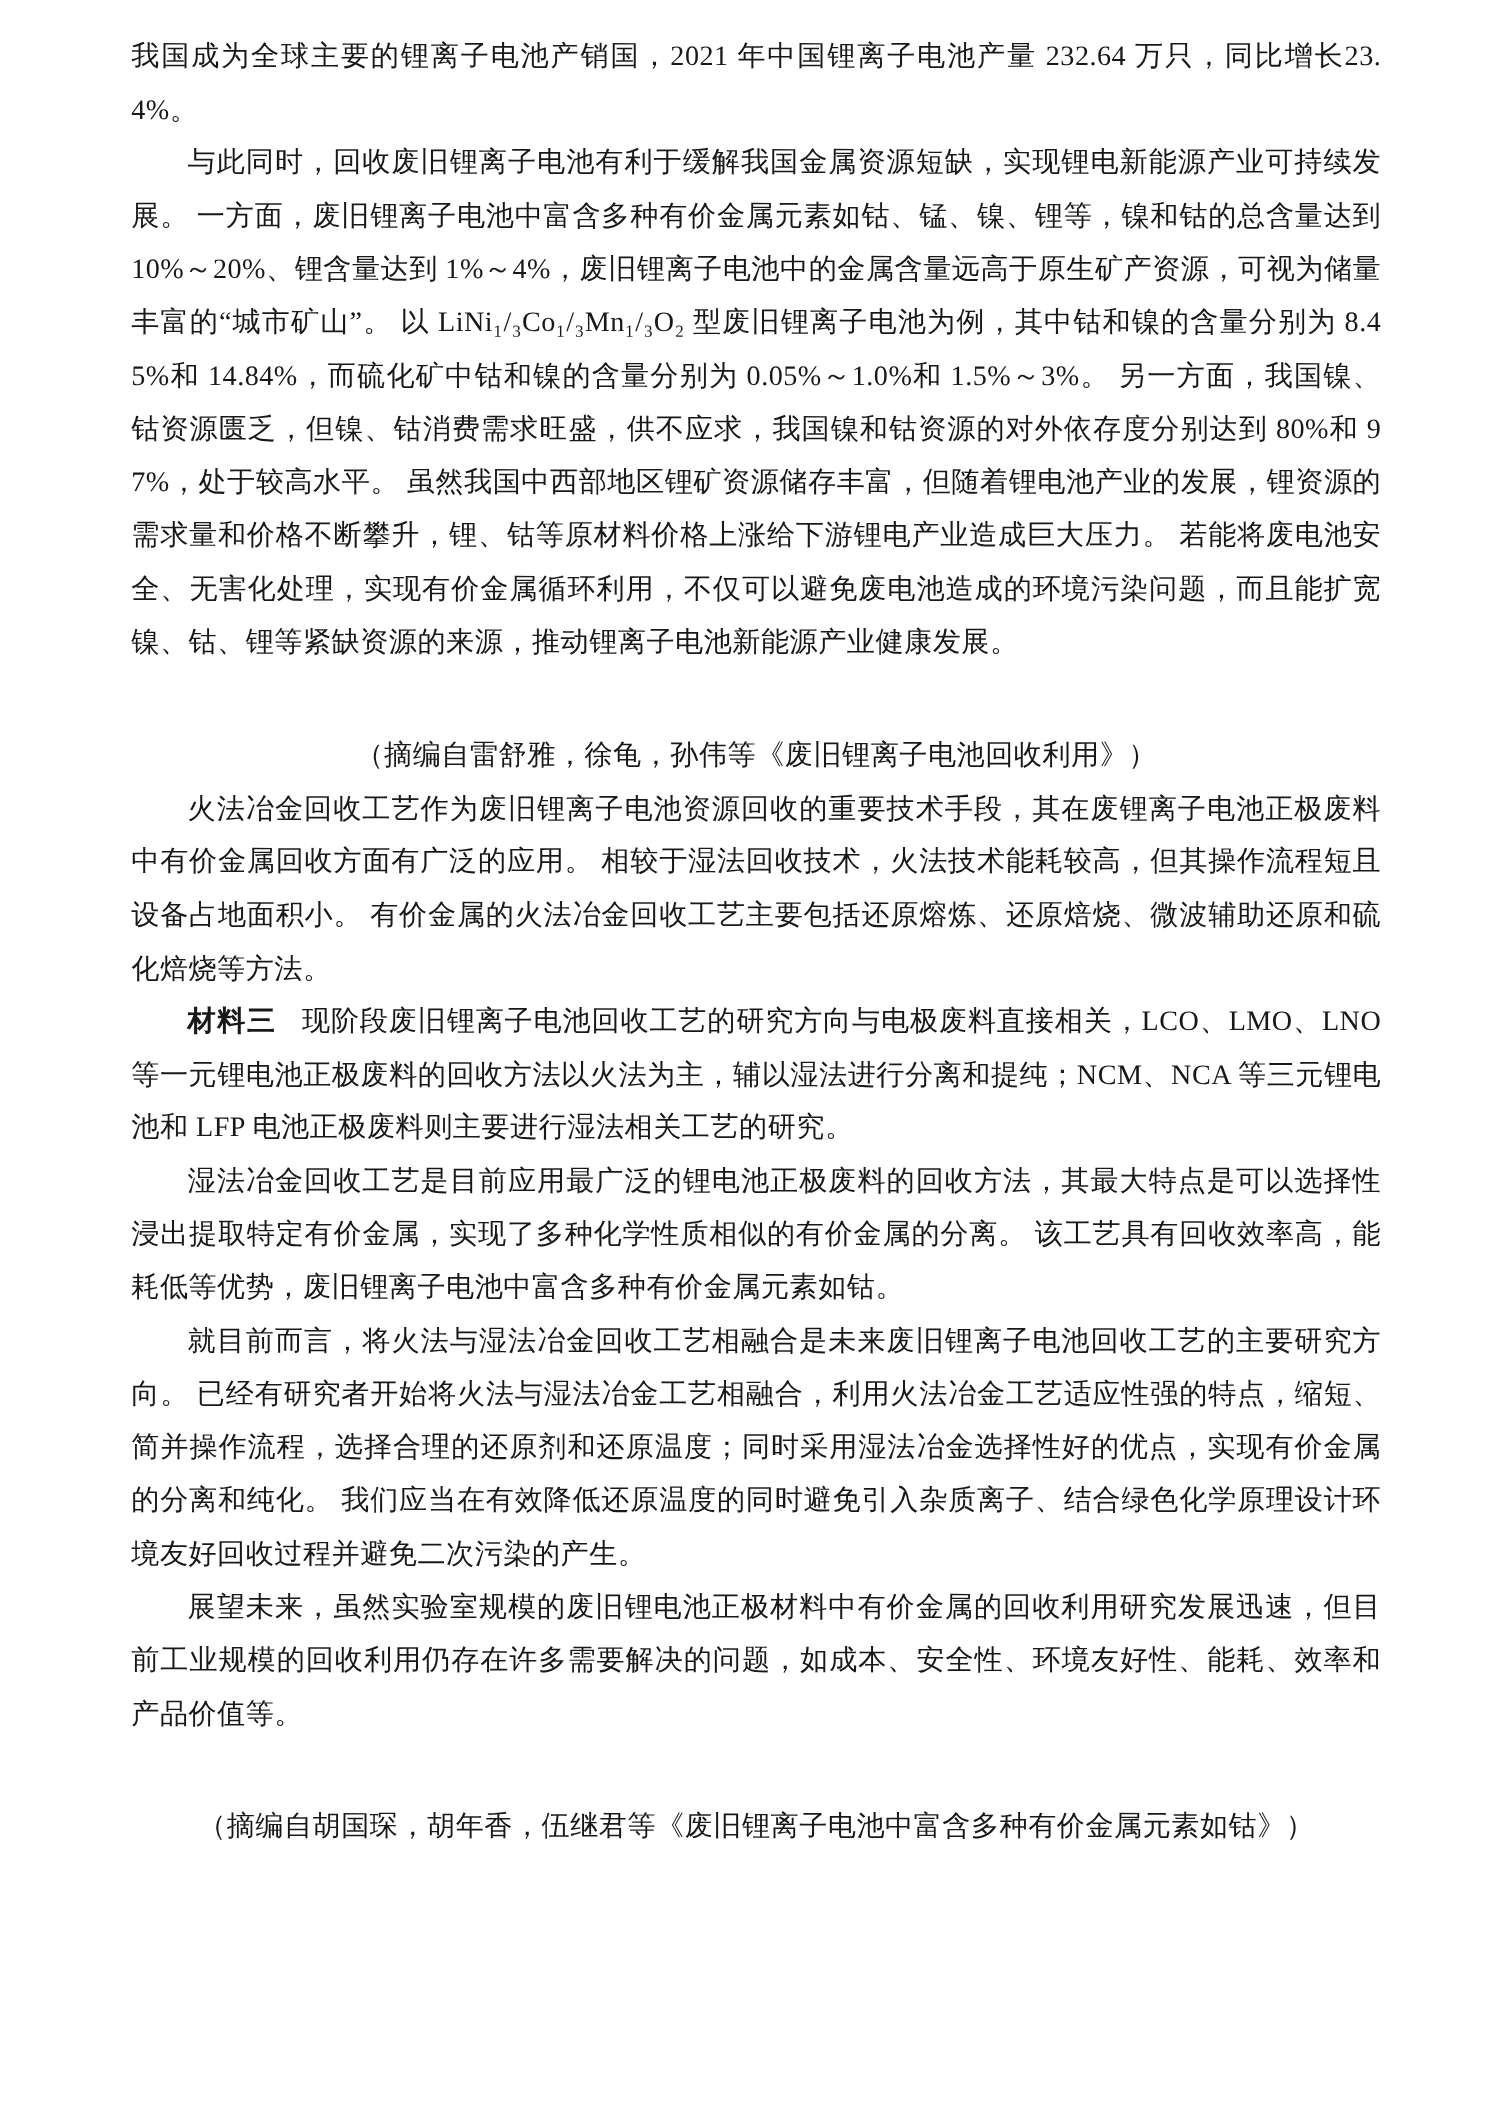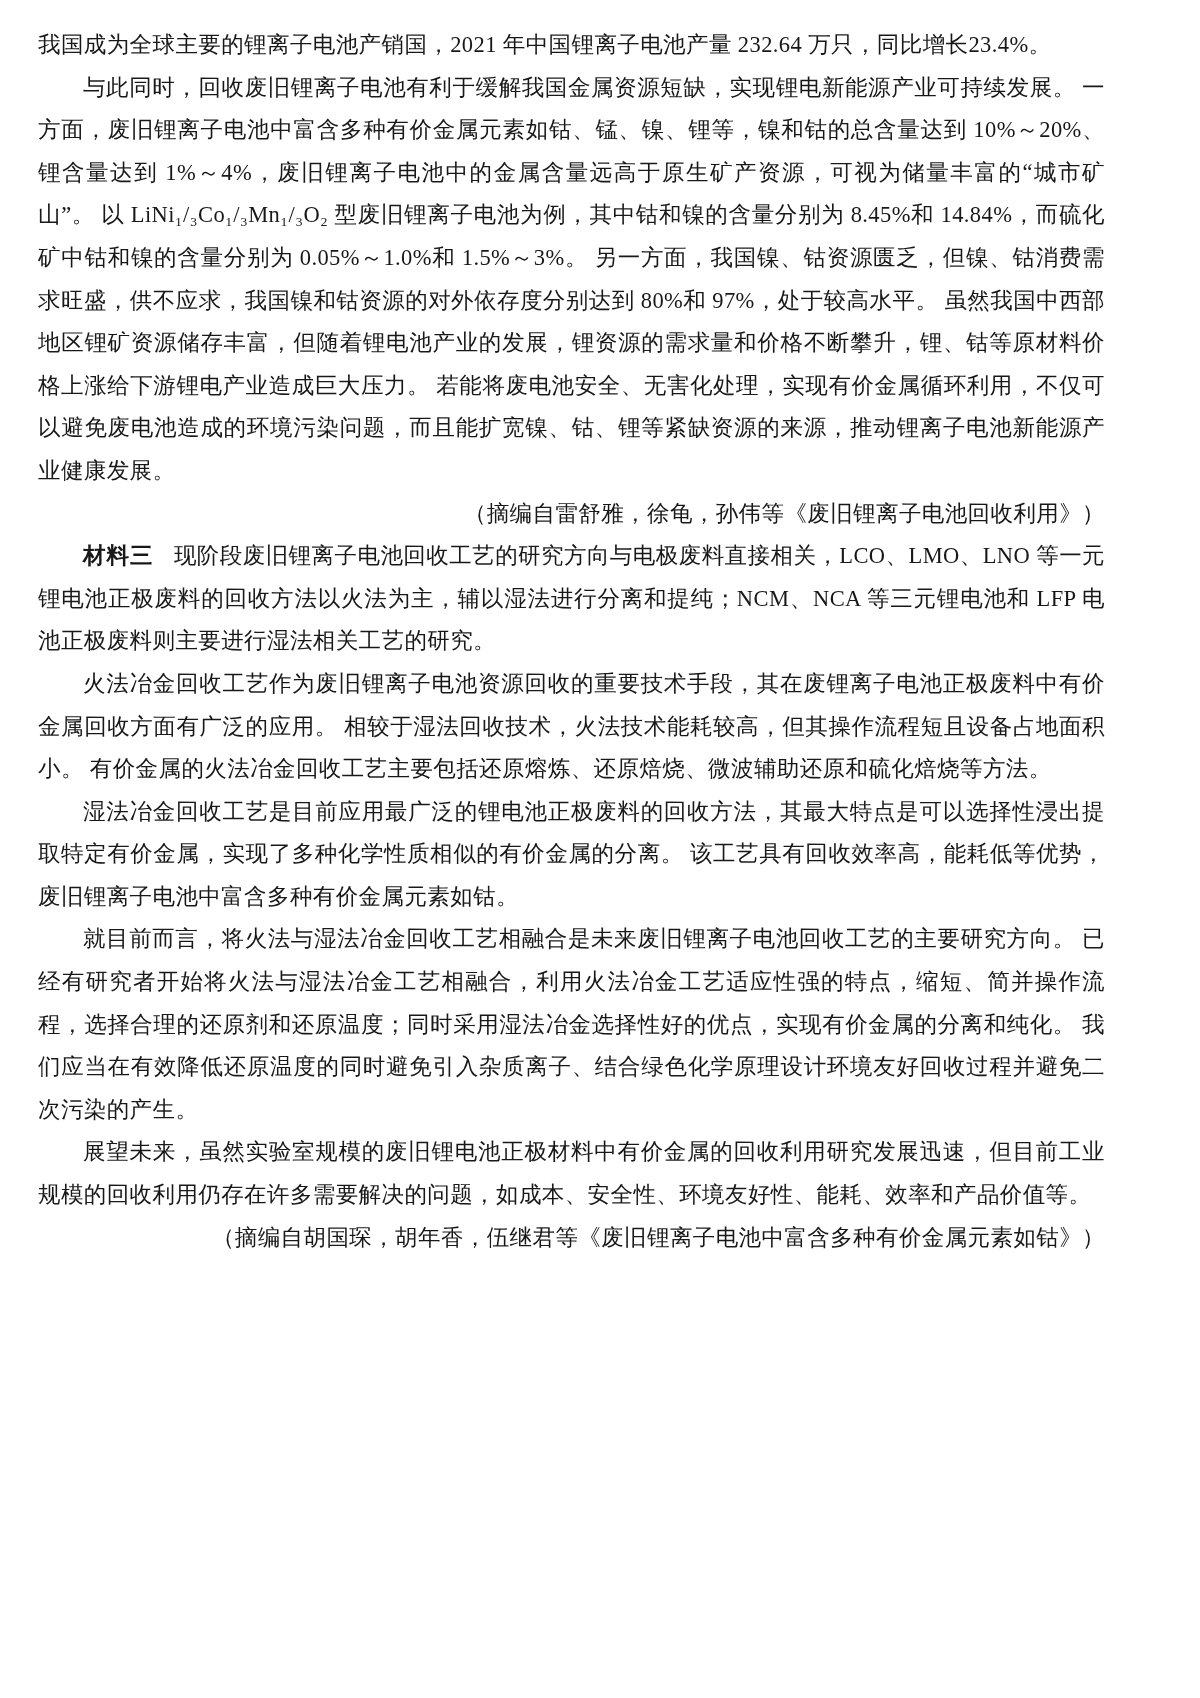--- a/index.html
+++ b/index.html
@@ -10,60 +10,61 @@
   body {
     width: 1200px;
     min-height: 1698px;
     font-family: "Liberation Serif", "DejaVu Serif", serif;
     color: #181818;
   }
   .page {
     box-sizing: border-box;
     width: 1200px;
     min-height: 1698px;
-    padding: 24px 95px 40px 38px;
+    padding: 24px 95px 40px 105px;
     background: #ffffff;
   }
   .para {
     margin: 0;
     font-size: 22.5px;
     line-height: 42.6px;
     text-align: justify;
     text-indent: 2em;
     letter-spacing: 0.4px;
     word-break: break-all;
   }
   .para.no-indent {
     text-indent: 0;
   }
   .para.attribution {
-    text-align: right;
+    text-align: center;
     text-indent: 0;
+    margin-top: 48px;
   }
   .material-label {
     font-weight: 700;
     margin-right: 0.9em;
     letter-spacing: 1px;
   }
 </style>
 </head>
 <body>
 
 <div class="page">
 
   <p class="para no-indent">我国成为全球主要的锂离子电池产销国，2021 年中国锂离子电池产量 232.64 万只，同比增长23.4%。</p>
 
 
   <p class="para">与此同时，回收废旧锂离子电池有利于缓解我国金属资源短缺，实现锂电新能源产业可持续发展。 一方面，废旧锂离子电池中富含多种有价金属元素如钴、锰、镍、锂等，镍和钴的总含量达到 10%～20%、锂含量达到 1%～4%，废旧锂离子电池中的金属含量远高于原生矿产资源，可视为储量丰富的“城市矿山”。 以 LiNi₁/₃Co₁/₃Mn₁/₃O₂ 型废旧锂离子电池为例，其中钴和镍的含量分别为 8.45%和 14.84%，而硫化矿中钴和镍的含量分别为 0.05%～1.0%和 1.5%～3%。 另一方面，我国镍、钴资源匮乏，但镍、钴消费需求旺盛，供不应求，我国镍和钴资源的对外依存度分别达到 80%和 97%，处于较高水平。 虽然我国中西部地区锂矿资源储存丰富，但随着锂电池产业的发展，锂资源的需求量和价格不断攀升，锂、钴等原材料价格上涨给下游锂电产业造成巨大压力。 若能将废电池安全、无害化处理，实现有价金属循环利用，不仅可以避免废电池造成的环境污染问题，而且能扩宽镍、钴、锂等紧缺资源的来源，推动锂离子电池新能源产业健康发展。</p>
 
   <p class="para attribution">（摘编自雷舒雅，徐龟，孙伟等《废旧锂离子电池回收利用》）</p>
 
+  <p class="para">火法冶金回收工艺作为废旧锂离子电池资源回收的重要技术手段，其在废锂离子电池正极废料中有价金属回收方面有广泛的应用。 相较于湿法回收技术，火法技术能耗较高，但其操作流程短且设备占地面积小。 有价金属的火法冶金回收工艺主要包括还原熔炼、还原焙烧、微波辅助还原和硫化焙烧等方法。</p>
+
   <p class="para"><span class="material-label">材料三</span><span>现阶段废旧锂离子电池回收工艺的研究方向与电极废料直接相关，LCO、LMO、LNO 等一元锂电池正极废料的回收方法以火法为主，辅以湿法进行分离和提纯；NCM、NCA 等三元锂电池和 LFP 电池正极废料则主要进行湿法相关工艺的研究。</span></p>
-
-  <p class="para">火法冶金回收工艺作为废旧锂离子电池资源回收的重要技术手段，其在废锂离子电池正极废料中有价金属回收方面有广泛的应用。 相较于湿法回收技术，火法技术能耗较高，但其操作流程短且设备占地面积小。 有价金属的火法冶金回收工艺主要包括还原熔炼、还原焙烧、微波辅助还原和硫化焙烧等方法。</p>
 
   <p class="para">湿法冶金回收工艺是目前应用最广泛的锂电池正极废料的回收方法，其最大特点是可以选择性浸出提取特定有价金属，实现了多种化学性质相似的有价金属的分离。 该工艺具有回收效率高，能耗低等优势，废旧锂离子电池中富含多种有价金属元素如钴。</p>
 
   <p class="para">就目前而言，将火法与湿法冶金回收工艺相融合是未来废旧锂离子电池回收工艺的主要研究方向。 已经有研究者开始将火法与湿法冶金工艺相融合，利用火法冶金工艺适应性强的特点，缩短、简并操作流程，选择合理的还原剂和还原温度；同时采用湿法冶金选择性好的优点，实现有价金属的分离和纯化。 我们应当在有效降低还原温度的同时避免引入杂质离子、结合绿色化学原理设计环境友好回收过程并避免二次污染的产生。</p>
 
   <p class="para">展望未来，虽然实验室规模的废旧锂电池正极材料中有价金属的回收利用研究发展迅速，但目前工业规模的回收利用仍存在许多需要解决的问题，如成本、安全性、环境友好性、能耗、效率和产品价值等。</p>
 
   <p class="para attribution">（摘编自胡国琛，胡年香，伍继君等《废旧锂离子电池中富含多种有价金属元素如钴》）</p>
 
 </div>

